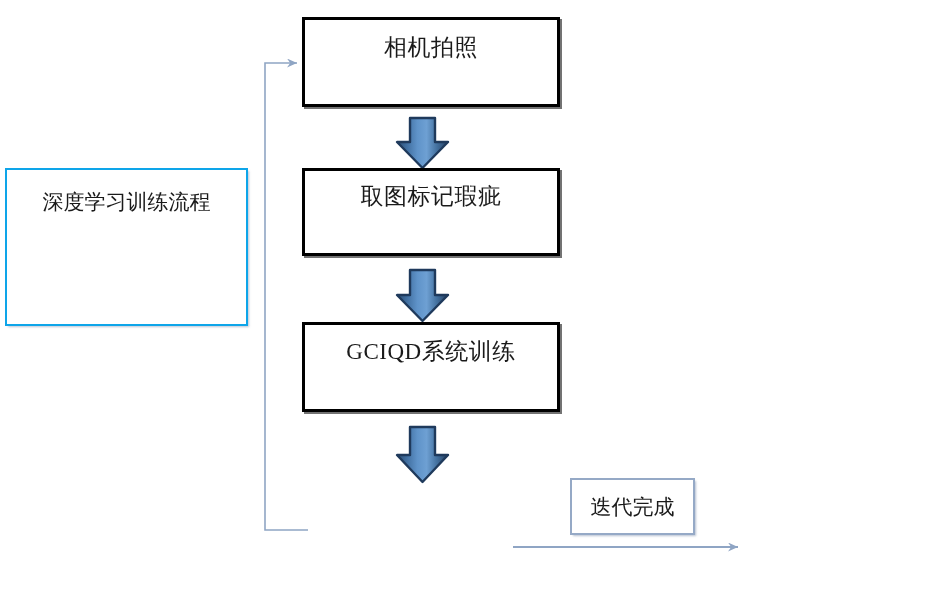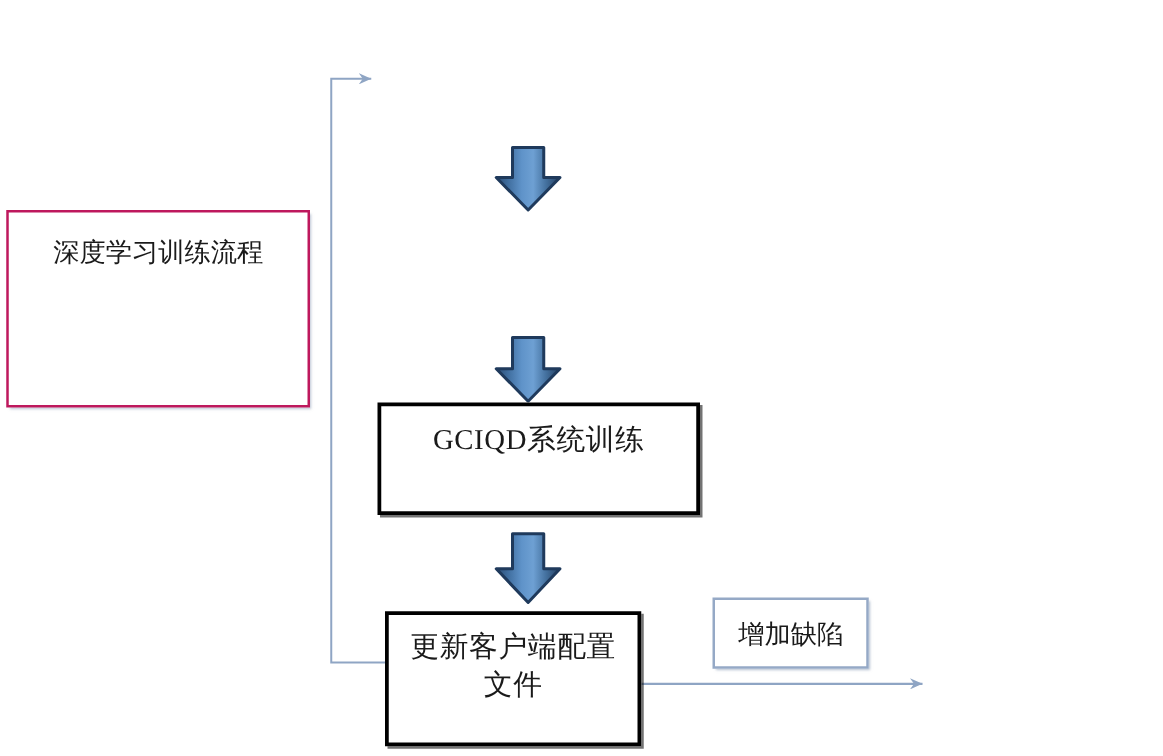--- a/index.html
+++ b/index.html
@@ -54,21 +54,21 @@
     color: #1a1a1a;
     font-size: 21px;
     line-height: 30px;
     white-space: pre-line;
   }
 
   
   #annotation-box {
     position: absolute;
     background: #ffffff;
-    border: 2px solid #be185d;
+    border: 2px solid #0ea5e9;
     box-sizing: border-box;
     box-shadow: 2px 2px 2px -1px rgba(120,140,170,0.5);
   }
   .annot-line {
     position: absolute;
     left: 4px;
     right: 4px;
     text-align: center;
     color: #1a1a1a;
     font-size: 21px;
@@ -124,29 +124,31 @@
 
     <g>
       <path d="M 410,427 L 435,427 L 435,455 L 448,455 L 422.5,482 L 397,455 L 410,455 Z" fill="url(#blockArrowGrad)" stroke="#1f3a5c" stroke-width="2.4" stroke-linejoin="round"></path>
     </g>
   </svg>
 
   <div id="annotation-box" style="left:5px; top:168px; width:243px; height:158px;">
     <div class="annot-line" style="top:18px;">深度学习训练流程</div>
   </div>
 
+  <div class="proc-box" style="left:302px; top:17px; width:258px; height:90px;">
+    <div class="box-text" style="top:13px;">相机拍照</div>
+  </div>
 
+  <div class="proc-box" style="left:302px; top:168px; width:258px; height:88px;">
+    <div class="box-text" style="top:11px;">取图标记瑕疵</div>
+  </div>
 
   <div class="proc-box" style="left:302px; top:322px; width:258px; height:90px;">
     <div class="box-text" style="top:12px;text-align:center;">GCIQD系统训练</div>
   </div>
 
-  <div class="proc-box" style="left:308px; top:489px; width:205px; height:108px;">
-    <div class="box-text" style="top:11px;">更新客户端配置
-文件</div>
-  </div>
 
   <div class="light-box" style="left:570px; top:478px; width:125px; height:57px;">
-    <div class="box-text" style="top:12px;">增加缺陷</div>
+    <div class="box-text" style="top:12px;">迭代完成</div>
   </div>
 
 
 </div>
 
 </body></html>

